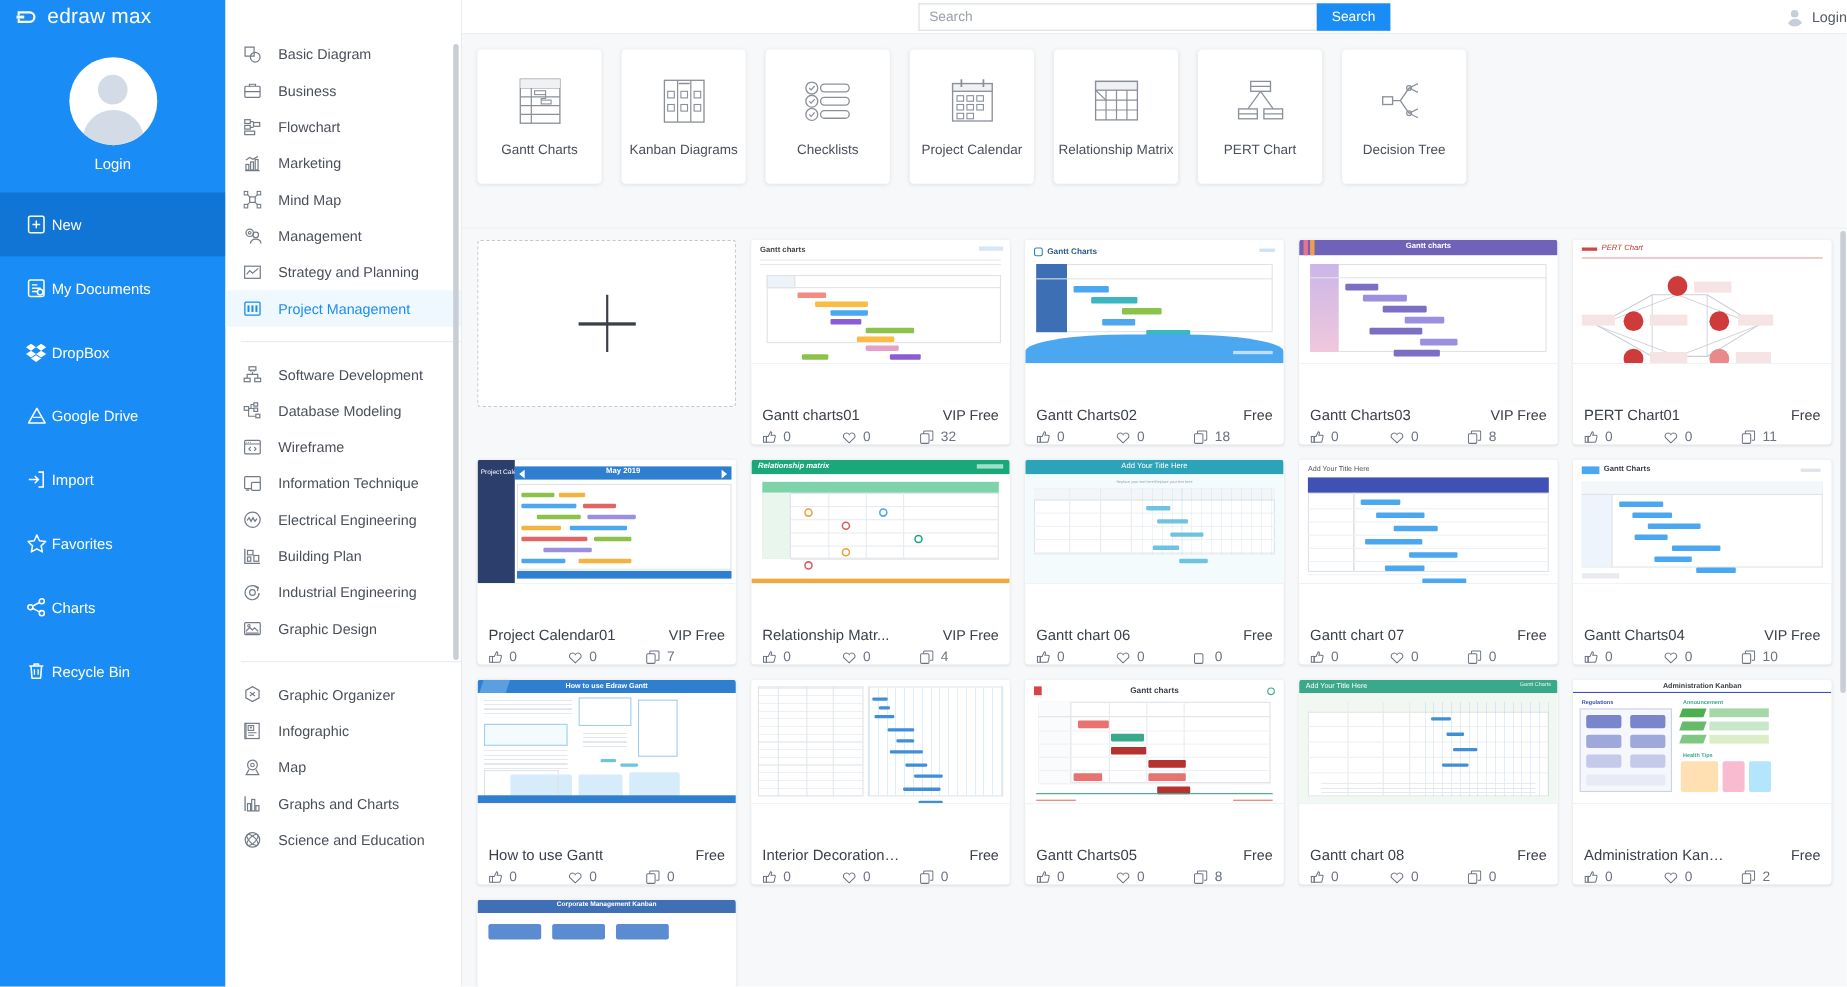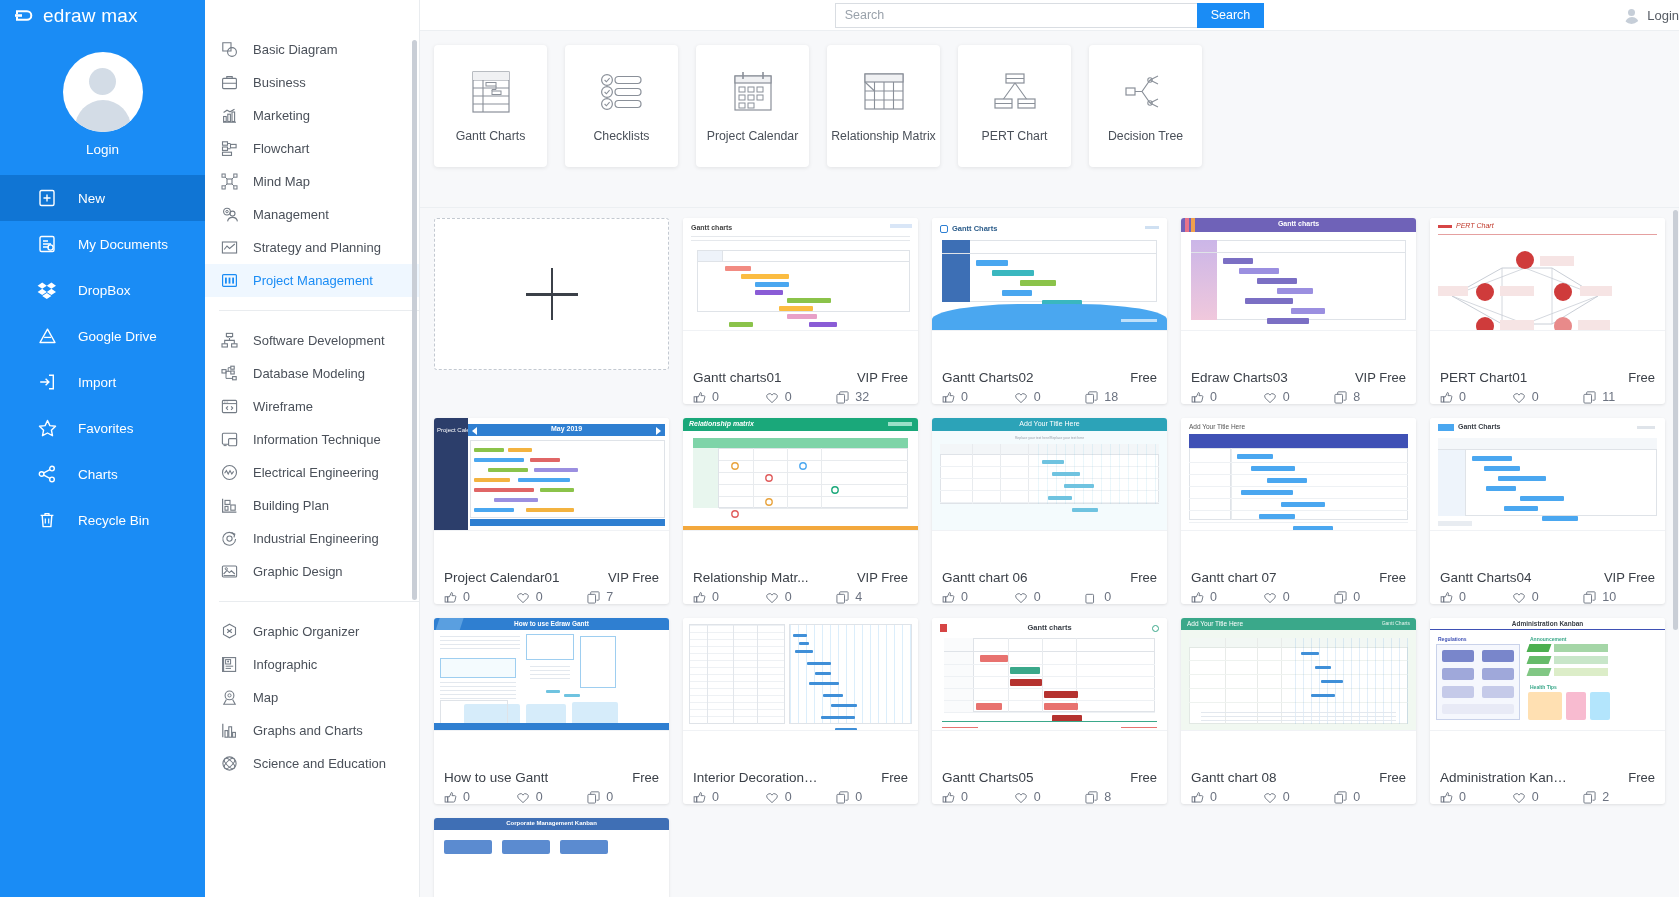--- a/index.html
+++ b/index.html
@@ -40,22 +40,22 @@
     background: #d3dce6; left: 26.5px; top: 16px;
   }
   .avatar .body {
     position: absolute; width: 56px; height: 34px; border-radius: 28px 28px 0 0;
     background: #d3dce6; left: 12px; top: 48px;
   }
   .login-label {
     color: #fff; font-size: 13.5px; margin-top: 10px; margin-bottom: 18px;
   }
   .nav-item {
-    height: 46px; display: flex; align-items: center; gap: 20px;
-    padding-left: 36px; color: #fff; font-size: 13.5px; cursor: pointer;
+    height: 58px; display: flex; align-items: center; gap: 3px;
+    padding-left: 22px; color: #fff; font-size: 13.5px; cursor: pointer;
   }
   .nav-item.active { background: #1075d4; }
   .nav-item .ic { width: 22px; height: 22px; flex: 0 0 22px; display:flex; align-items:center; justify-content:center; }
   .nav-item .ic svg { display:block; }
 
   
   .catcol {
     width: 215px; flex: 0 0 215px; height: 897px; background: #fff;
     border-right: 1px solid #e9ecef; position: relative; overflow: hidden;
     padding-top: 33px;
@@ -283,41 +283,41 @@
             <rect x="1.6" y="4.4" width="13.8" height="10.2" rx="1" fill="none" stroke="#737b85" stroke-width="1.1"></rect>
             <path d="M5.8 4.4V2.6h5.4v1.8M1.6 9.2h13.8M7.3 9.2h2.4" stroke="#737b85" stroke-width="1.1" fill="none"></path>
           </svg>
       </span>
       <span>Business</span>
     </div>
 
     <div class="cat-item">
       <span class="cic">
         <svg width="17" height="17" viewBox="0 0 17 17">
+            <rect x="1.5" y="1.8" width="5" height="3.4" fill="none" stroke="#737b85" stroke-width="1.1"></rect>
+            <rect x="1.5" y="7" width="5" height="3.4" fill="none" stroke="#737b85" stroke-width="1.1"></rect>
+            <rect x="9.5" y="4.4" width="5.6" height="3.4" fill="none" stroke="#737b85" stroke-width="1.1"></rect>
+            <rect x="1.5" y="12.2" width="9" height="3.2" fill="none" stroke="#737b85" stroke-width="1.1"></rect>
+            <path d="M6.5 3.5h3M6.5 8.7h3" stroke="#737b85" stroke-width="1.1"></path>
+          </svg>
+      </span>
+      <span>Flowchart</span>
+    </div>
+
+    <div class="cat-item">
+      <span class="cic">
+        <svg width="17" height="17" viewBox="0 0 17 17">
             <path d="M2 15.2h13" stroke="#737b85" stroke-width="1.1"></path>
             <rect x="2.6" y="9.5" width="2.6" height="5" fill="none" stroke="#737b85" stroke-width="1.1"></rect>
             <rect x="6.8" y="7.2" width="2.6" height="7.3" fill="none" stroke="#737b85" stroke-width="1.1"></rect>
             <rect x="11" y="5" width="2.6" height="9.5" fill="none" stroke="#737b85" stroke-width="1.1"></rect>
             <path d="M2.6 5.5 6 3.2l3 1.6 4.5-2.6" fill="none" stroke="#737b85" stroke-width="1.1"></path>
           </svg>
       </span>
       <span>Marketing</span>
-    </div>
-
-    <div class="cat-item">
-      <span class="cic">
-        <svg width="17" height="17" viewBox="0 0 17 17">
-            <rect x="1.5" y="1.8" width="5" height="3.4" fill="none" stroke="#737b85" stroke-width="1.1"></rect>
-            <rect x="1.5" y="7" width="5" height="3.4" fill="none" stroke="#737b85" stroke-width="1.1"></rect>
-            <rect x="9.5" y="4.4" width="5.6" height="3.4" fill="none" stroke="#737b85" stroke-width="1.1"></rect>
-            <rect x="1.5" y="12.2" width="9" height="3.2" fill="none" stroke="#737b85" stroke-width="1.1"></rect>
-            <path d="M6.5 3.5h3M6.5 8.7h3" stroke="#737b85" stroke-width="1.1"></path>
-          </svg>
-      </span>
-      <span>Flowchart</span>
     </div>
 
     <div class="cat-item">
       <span class="cic">
         <svg width="17" height="17" viewBox="0 0 17 17">
             <rect x="6" y="6" width="5" height="5" fill="none" stroke="#737b85" stroke-width="1.1"></rect>
             <rect x="1" y="1" width="3.2" height="3.2" fill="none" stroke="#737b85" stroke-width="1"></rect>
             <rect x="12.8" y="1" width="3.2" height="3.2" fill="none" stroke="#737b85" stroke-width="1"></rect>
             <rect x="1" y="12.8" width="3.2" height="3.2" fill="none" stroke="#737b85" stroke-width="1"></rect>
             <rect x="12.8" y="12.8" width="3.2" height="3.2" fill="none" stroke="#737b85" stroke-width="1"></rect>
@@ -547,20 +547,36 @@
               <path d="M3 10h36M3 18h36M3 26h36M3 34h36M13 10v32" stroke="#8a9099" stroke-width="1.1"></path>
               <rect x="3" y="2" width="36" height="8" fill="#f0f1f3"></rect>
               <rect x="16" y="12.5" width="10" height="3.5" fill="none" stroke="#8a9099" stroke-width="1"></rect>
               <rect x="22" y="21" width="9" height="3.5" fill="none" stroke="#8a9099" stroke-width="1"></rect>
               <path d="M26 16v3.5h-4v1.5" fill="none" stroke="#8a9099" stroke-width="1"></path>
             </svg>
         </span>
         <span class="chip-lbl">Gantt Charts</span>
       </div>
 
+      <div class="chip">
+        <span class="chip-ico">
+          <svg width="42" height="44" viewBox="0 0 42 44">
+              <rect x="3" y="3" width="36" height="38" fill="none" stroke="#8a9099" stroke-width="1.2"></rect>
+              <path d="M15 3v38M27 3v38" stroke="#8a9099" stroke-width="1.1"></path>
+              <path d="M16 6h10" stroke="#8a9099" stroke-width="1.4"></path>
+              <rect x="6" y="13" width="6" height="6" fill="none" stroke="#8a9099" stroke-width="1"></rect>
+              <rect x="18" y="13" width="6" height="6" fill="none" stroke="#8a9099" stroke-width="1"></rect>
+              <rect x="30" y="13" width="6" height="6" fill="none" stroke="#8a9099" stroke-width="1"></rect>
+              <rect x="6" y="25" width="6" height="6" fill="none" stroke="#8a9099" stroke-width="1"></rect>
+              <rect x="18" y="25" width="6" height="6" fill="none" stroke="#8a9099" stroke-width="1"></rect>
+              <rect x="30" y="25" width="6" height="6" fill="none" stroke="#8a9099" stroke-width="1"></rect>
+            </svg>
+        </span>
+        <span class="chip-lbl">Kanban Diagrams</span>
+      </div>
 
       <div class="chip">
         <span class="chip-ico">
           <svg width="44" height="40" viewBox="0 0 44 40">
               <circle cx="7" cy="8" r="5.4" fill="none" stroke="#8a9099" stroke-width="1.2"></circle>
               <path d="M4.6 8 6.4 9.8 9.6 6.2" fill="none" stroke="#8a9099" stroke-width="1.1"></path>
               <rect x="15" y="4.5" width="26" height="7" rx="3.4" fill="none" stroke="#8a9099" stroke-width="1.2"></rect>
               <circle cx="7" cy="20" r="5.4" fill="none" stroke="#8a9099" stroke-width="1.2"></circle>
               <path d="M4.6 20 6.4 21.8 9.6 18.2" fill="none" stroke="#8a9099" stroke-width="1.1"></path>
               <rect x="15" y="16.5" width="26" height="7" rx="3.4" fill="none" stroke="#8a9099" stroke-width="1.2"></rect>
@@ -748,21 +764,21 @@
             <div class="bar" style="left:42px;top:40px;width:30px;height:6px;background:#7b6fc4;"></div>
             <div class="bar" style="left:58px;top:50px;width:40px;height:6px;background:#9b8fe0;"></div>
             <div class="bar" style="left:76px;top:60px;width:40px;height:6px;background:#7b6fc4;"></div>
             <div class="bar" style="left:96px;top:70px;width:36px;height:6px;background:#9b8fe0;"></div>
             <div class="bar" style="left:64px;top:80px;width:48px;height:6px;background:#7b6fc4;"></div>
             <div class="bar" style="left:110px;top:90px;width:34px;height:6px;background:#9b8fe0;"></div>
             <div class="bar" style="left:86px;top:100px;width:42px;height:6px;background:#7b6fc4;"></div>
           </div>
         </div>
         <div class="tmeta">
-          <span class="tname">Edraw Charts03</span>
+          <span class="tname">Gantt Charts03</span>
           <span class="tprice">VIP Free</span>
         </div>
         <div class="tstats">
           <span class="stat">
             <svg width="13" height="13" viewBox="0 0 14 14">
                 <path d="M4 6.2h1.8L8 1.6c.9 0 1.3.7 1.1 1.5L8.6 5h3c.8 0 1.3.7 1.1 1.5l-1 4.3c-.1.7-.7 1.1-1.4 1.1H4z" fill="none" stroke="#6b7280" stroke-width="1"></path>
                 <rect x="1.2" y="6.2" width="2.8" height="5.7" fill="none" stroke="#6b7280" stroke-width="1"></rect>
               </svg>
             <span>0</span>
           </span>

